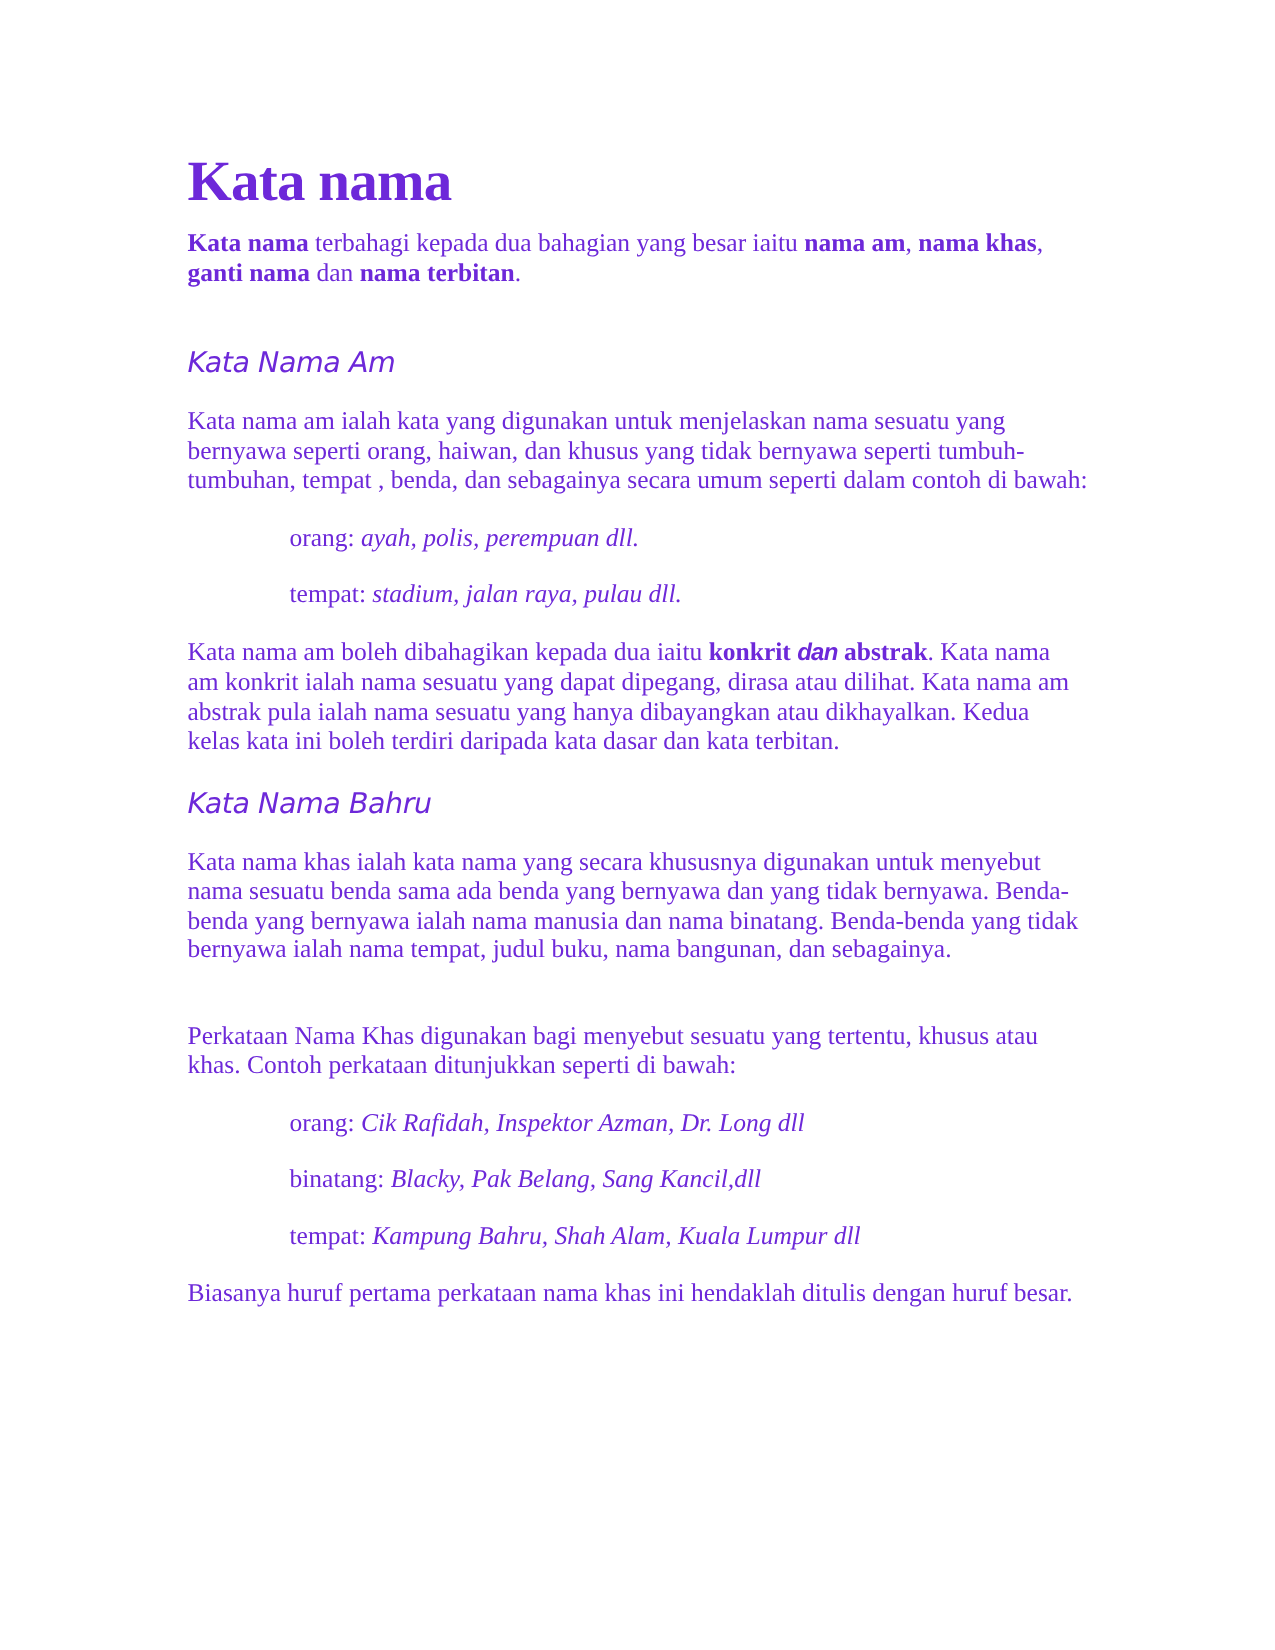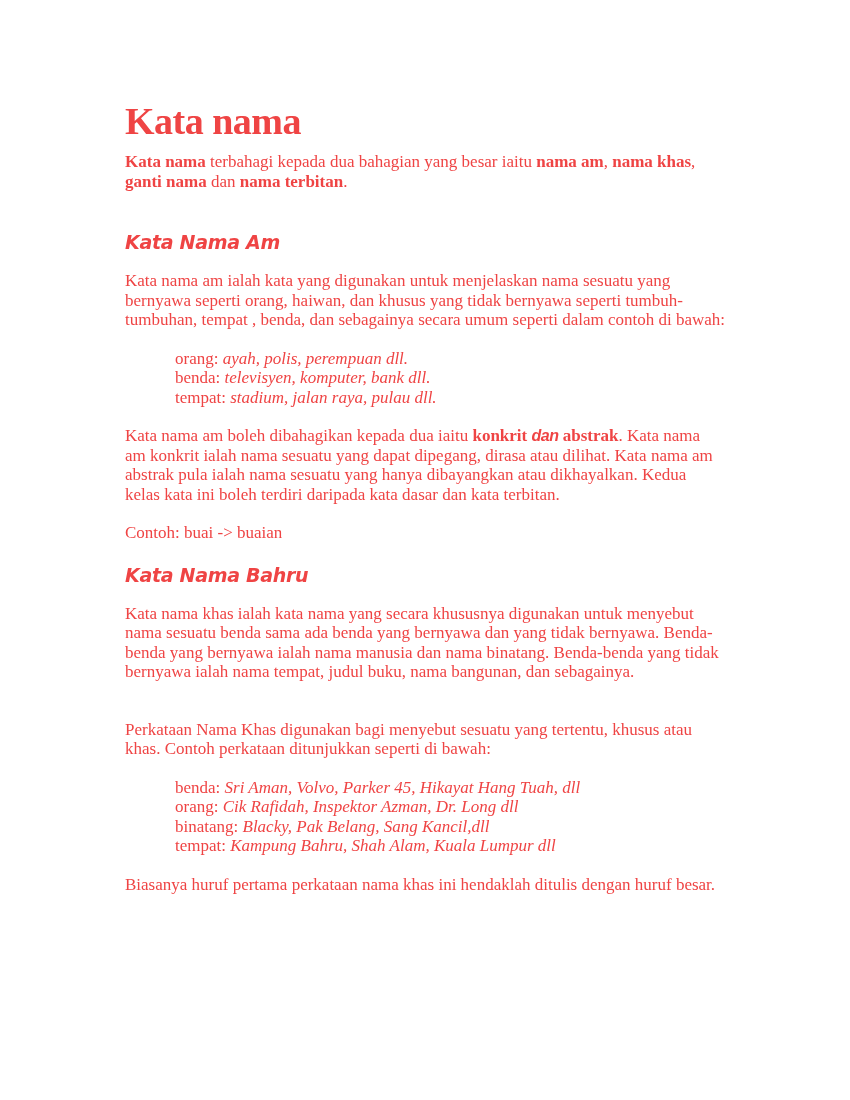--- a/index.html
+++ b/index.html
@@ -7,51 +7,51 @@
     padding: 0;
     background: #ffffff;
   }
   .page {
     position: relative;
     width: 850px;
     height: 1100px;
     box-sizing: border-box;
     padding: 100px 125px 0 125px;
     background: #ffffff;
-    color: #ef4444;
+    color: #6d28d9;
     font-family: "Liberation Serif", serif;
     font-size: 17px;
     line-height: 19.5px;
     overflow: hidden;
   }
   .doc-title {
     font-family: "Liberation Serif", serif;
     font-size: 38px;
     line-height: 42px;
     font-weight: bold;
     letter-spacing: -0.5px;
     margin: 0 0 10px 0;
   }
   .heading {
     font-family: "DejaVu Sans", sans-serif;
     font-size: 19px;
     line-height: 26px;
-    font-weight: bold;
+    font-weight: normal;
     font-style: italic;
     letter-spacing: -0.3px;
     margin: 0 0 16px 0;
   }
   .para {
     margin: 0 0 19px 0;
   }
   .list {
     margin: 0 0 19px 50px;
   }
   .list-item {
-    margin: 0;
+    margin: 18px;
   }
   .spacer {
     height: 19px;
   }
   .r  { }
   .b  { font-weight: bold; }
   .i  { font-style: italic; }
   .bi {
     font-weight: bold;
     font-style: italic;
@@ -65,30 +65,27 @@
 
 <div class="page">
   <h1 class="doc-title">Kata nama</h1>
   <div id="doc-body">
       <p class="para"><span class="b">Kata nama</span><span class="r"> terbahagi kepada dua bahagian yang besar iaitu </span><span class="b">nama am</span><span class="r">, </span><span class="b">nama khas</span><span class="r">, </span><span class="b">ganti nama</span><span class="r"> dan </span><span class="b">nama terbitan</span><span class="r">.</span></p>
       <div class="spacer"></div>
       <h2 class="heading">Kata Nama Am</h2>
       <p class="para"><span class="r">Kata nama am ialah kata yang digunakan untuk menjelaskan nama sesuatu yang bernyawa seperti orang, haiwan, dan khusus yang tidak bernyawa seperti tumbuh-tumbuhan, tempat , benda, dan sebagainya secara umum seperti dalam contoh di bawah:</span></p>
       <div class="list">
         <div class="list-item"><span class="r">orang: </span><span class="i">ayah, polis, perempuan dll.</span></div>
-        <div class="list-item"><span class="r">benda: </span><span class="i">televisyen, komputer, bank dll.</span></div>
         <div class="list-item"><span class="r">tempat: </span><span class="i">stadium, jalan raya, pulau dll.</span></div>
       </div>
       <p class="para"><span class="r">Kata nama am boleh dibahagikan kepada dua iaitu </span><span class="b">konkrit </span><span class="bi">dan</span><span class="b"> abstrak</span><span class="r">. Kata nama am konkrit ialah nama sesuatu yang dapat dipegang, dirasa atau dilihat. Kata nama am abstrak pula ialah nama sesuatu yang hanya dibayangkan atau dikhayalkan. Kedua kelas kata ini boleh terdiri daripada kata dasar dan kata terbitan.</span></p>
-      <p class="para"><span class="r">Contoh: buai -&gt; buaian</span></p>
       <h2 class="heading">Kata Nama Bahru</h2>
       <p class="para"><span class="r">Kata nama khas ialah kata nama yang secara khususnya digunakan untuk menyebut nama sesuatu benda sama ada benda yang bernyawa dan yang tidak bernyawa. Benda-benda yang bernyawa ialah nama manusia dan nama binatang. Benda-benda yang tidak bernyawa ialah nama tempat, judul buku, nama bangunan, dan sebagainya.</span></p>
       <div class="spacer"></div>
       <p class="para"><span class="r">Perkataan Nama Khas digunakan bagi menyebut sesuatu yang tertentu, khusus atau khas. Contoh perkataan ditunjukkan seperti di bawah:</span></p>
       <div class="list">
-        <div class="list-item"><span class="r">benda: </span><span class="i">Sri Aman, Volvo, Parker 45, Hikayat Hang Tuah, dll</span></div>
         <div class="list-item"><span class="r">orang: </span><span class="i">Cik Rafidah, Inspektor Azman, Dr. Long dll</span></div>
         <div class="list-item"><span class="r">binatang: </span><span class="i">Blacky, Pak Belang, Sang Kancil,dll</span></div>
         <div class="list-item"><span class="r">tempat: </span><span class="i">Kampung Bahru, Shah Alam, Kuala Lumpur dll</span></div>
       </div>
       <p class="para"><span class="r">Biasanya huruf pertama perkataan nama khas ini hendaklah ditulis dengan huruf besar.</span></p>
     </div>
 </div>
 
 </body></html>

